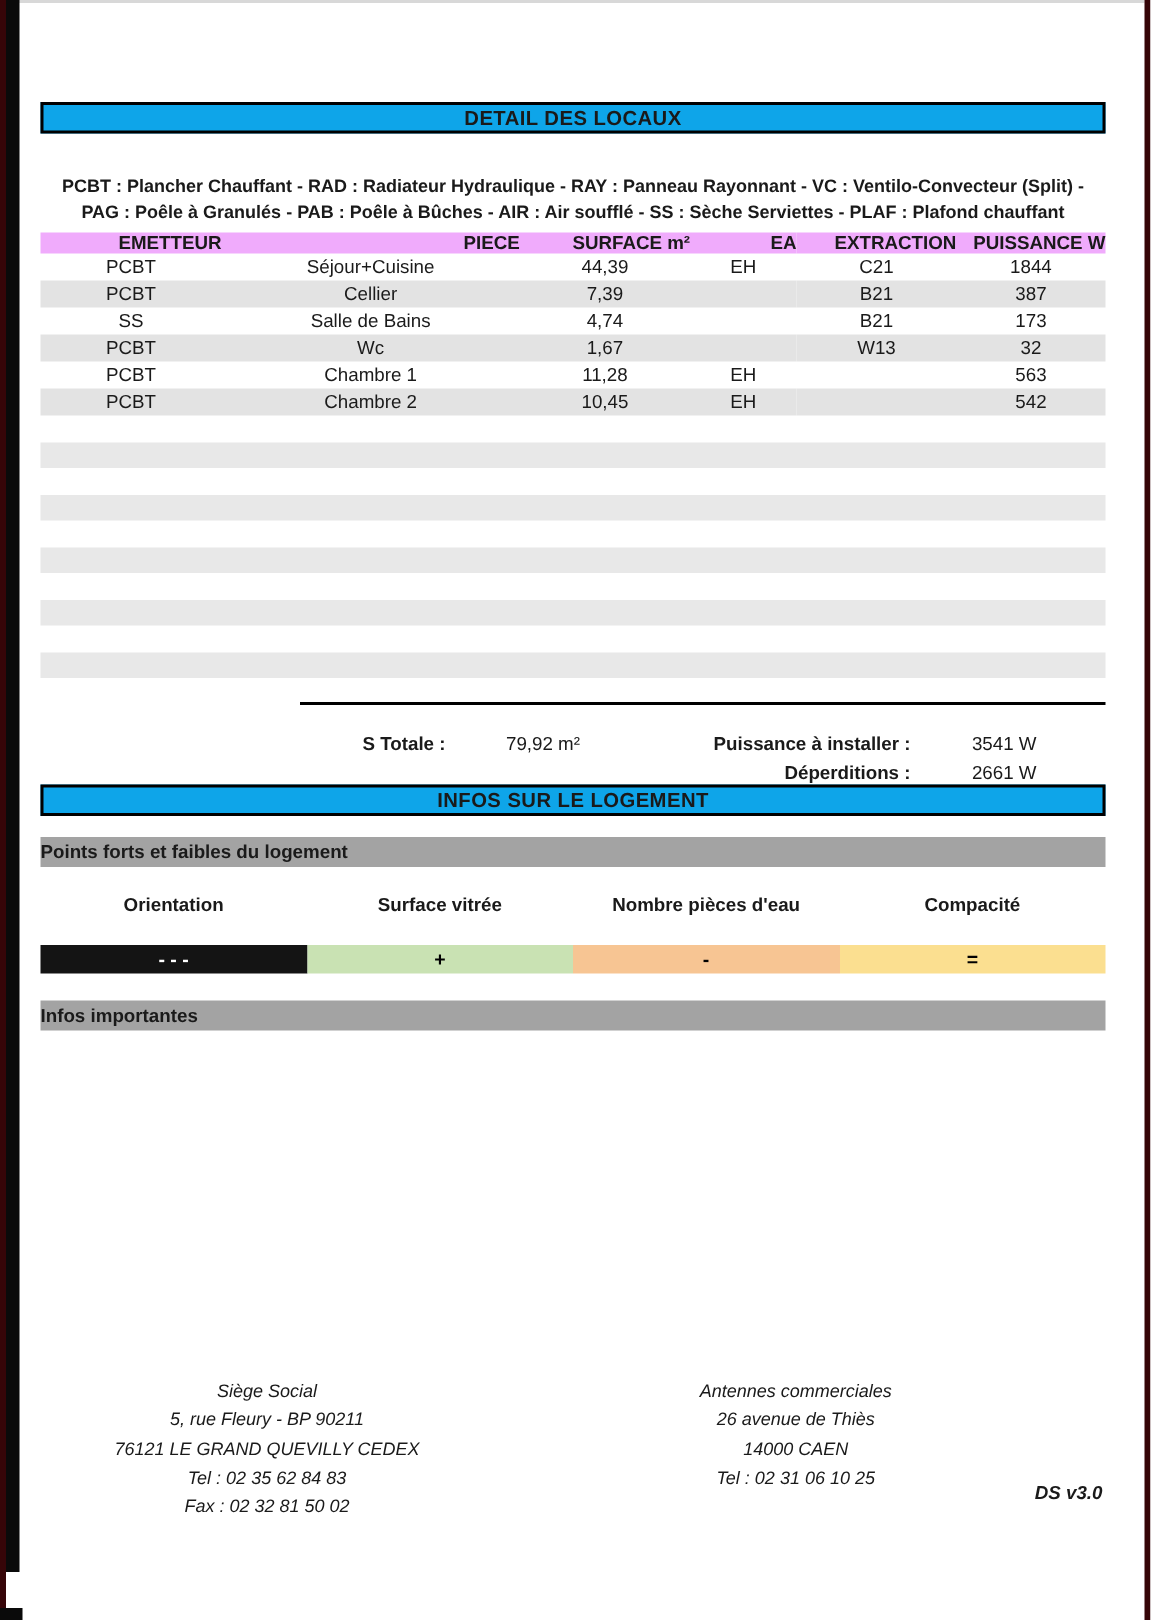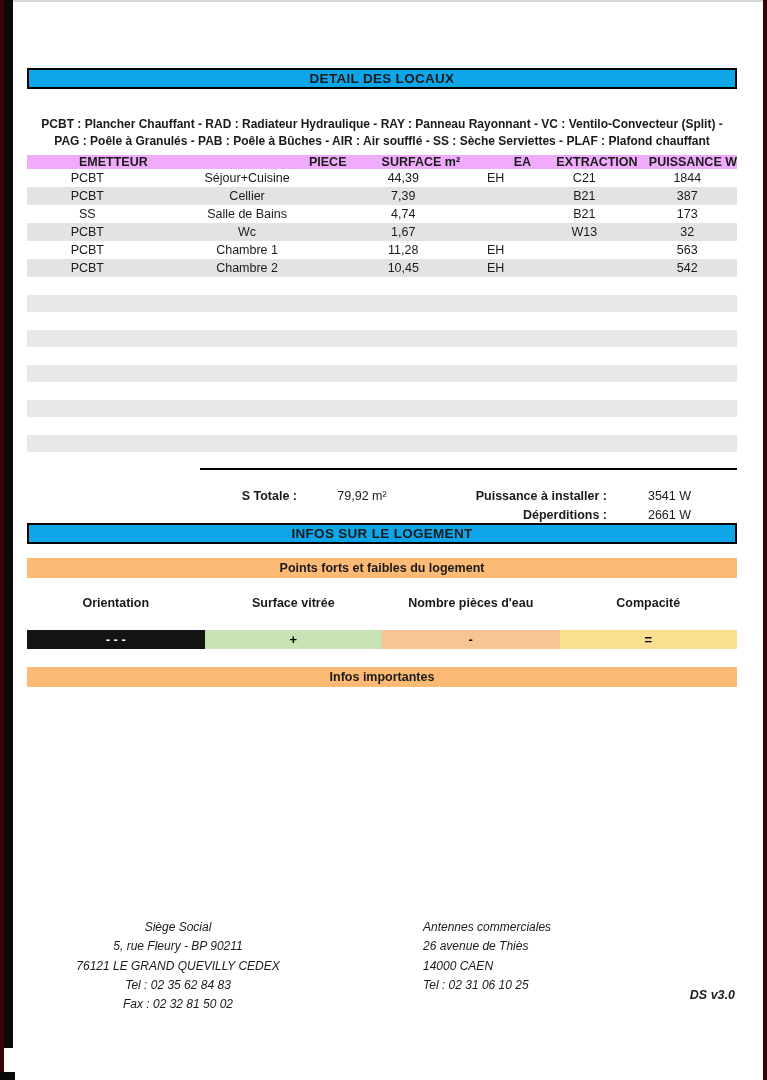--- a/index.html
+++ b/index.html
@@ -40,32 +40,32 @@
   .totals span { position:absolute; font-size:12.5px; white-space:nowrap;margin-top:16px; }
   .t-bold { font-weight:bold; }
   .lbl-stotale      { top:21px; left:130px;  width:140px; text-align:right; }
   .val-stotale      { top:21px; left:295px;  width:80px;  text-align:center; }
   .lbl-puissance    { top:21px; left:360px;  width:220px; text-align:right; }
   .val-puissance    { top:21px; left:605px;  width:75px;  text-align:center; }
   .lbl-deperditions { top:40px; left:360px;  width:220px; text-align:right; }
   .val-deperditions { top:40px; left:605px;  width:75px;  text-align:center; }
 
   .pale-bar {
-    margin-top:14px; height:20px; background:#fdba74; text-align:center;
+    margin-top:14px; height:20px; background:#a3a3a3; 
     font-weight:bold; font-size:12.5px; line-height:20px;
   }
   .pale-bar.infos { margin-top:18px; }
 
   .points-grid { margin-top:17px; display:grid; grid-template-columns:repeat(4,1fr); }
   .points-label { height:18px; text-align:center; font-weight:bold; font-size:12.5px; line-height:16px; }
   .points-cell  { height:19px; text-align:center; font-weight:bold; font-size:13px; line-height:19px; }
 
   .footer-left  { position:absolute; top:918px; left:33px;  width:290px; text-align:center;
                   font-style:italic; font-size:12px; line-height:19.3px; }
-  .footer-right { position:absolute; top:918px; left:423px; width:215px; 
+  .footer-right { position:absolute; top:918px; left:423px; width:215px; text-align:center;
                   font-style:italic; font-size:12px; line-height:19.3px; }
   .version { position:absolute; top:988px; left:623px; width:112px; text-align:right;
              font-style:italic; font-weight:bold; font-size:12.5px; }
 </style>
 </head>
 <body>
 
 <div class="page">
   <div class="top-line"></div>
   <div class="edge-left"></div>

